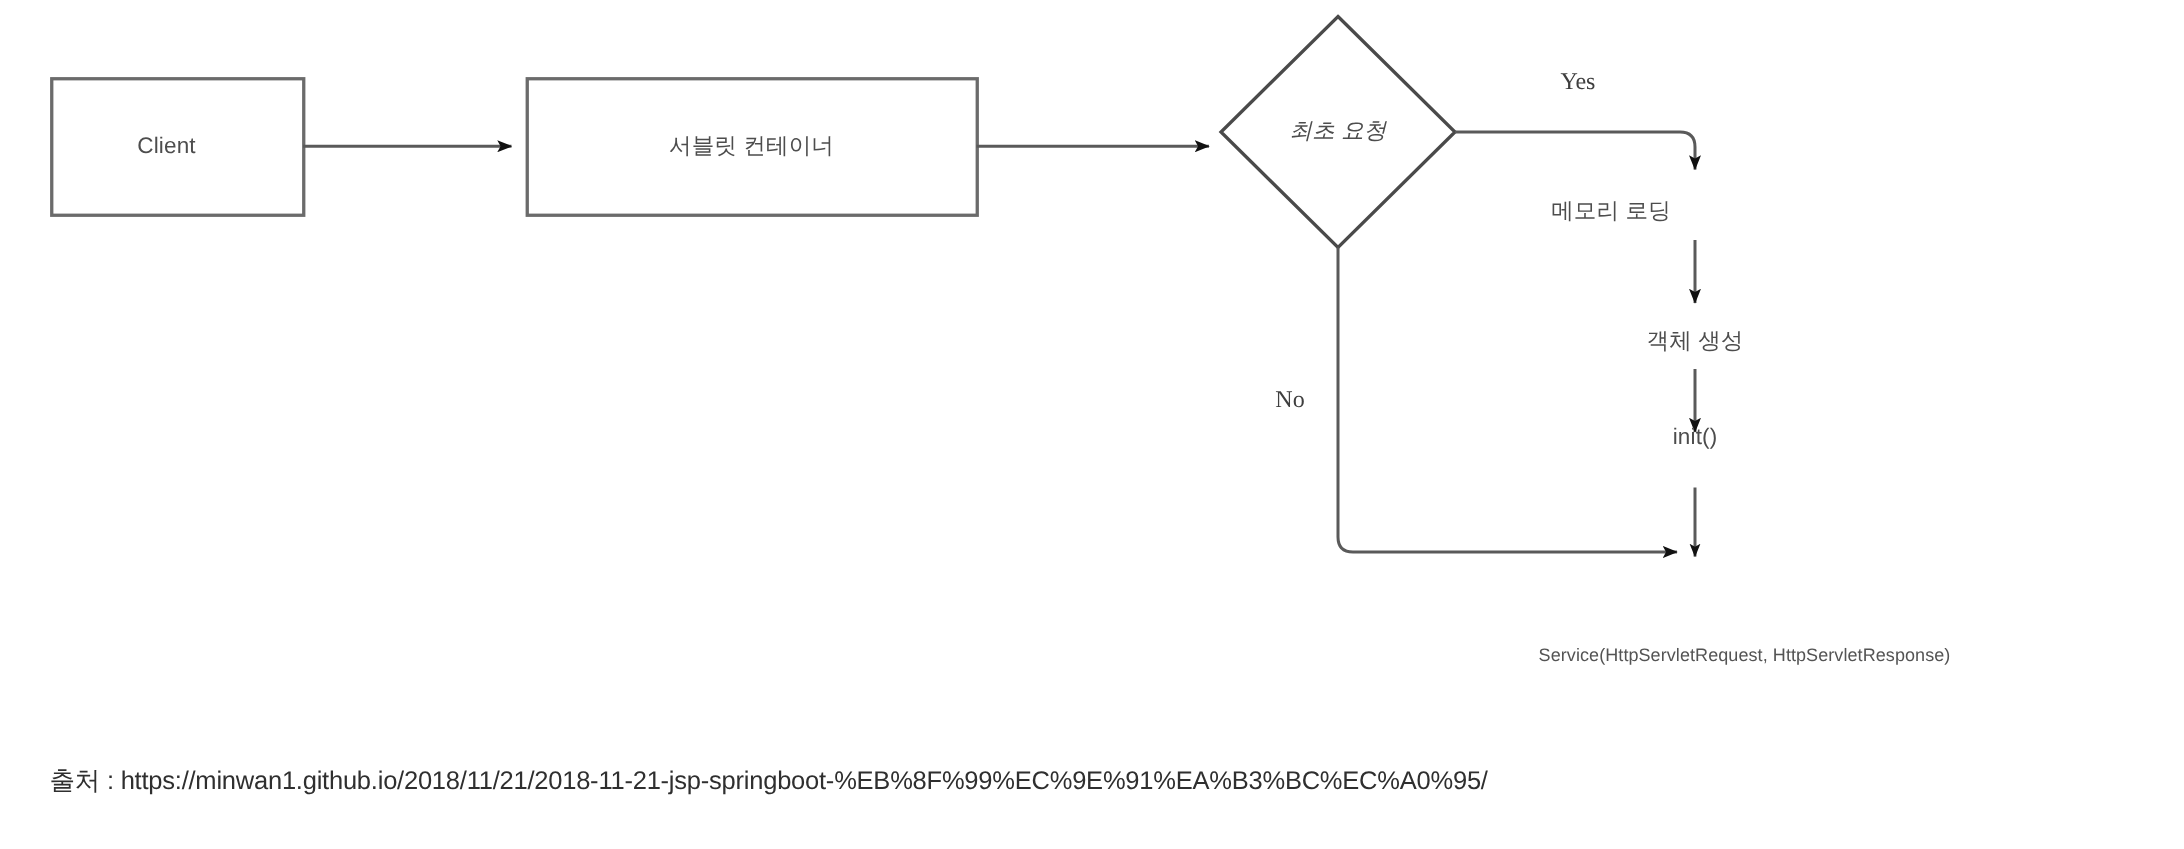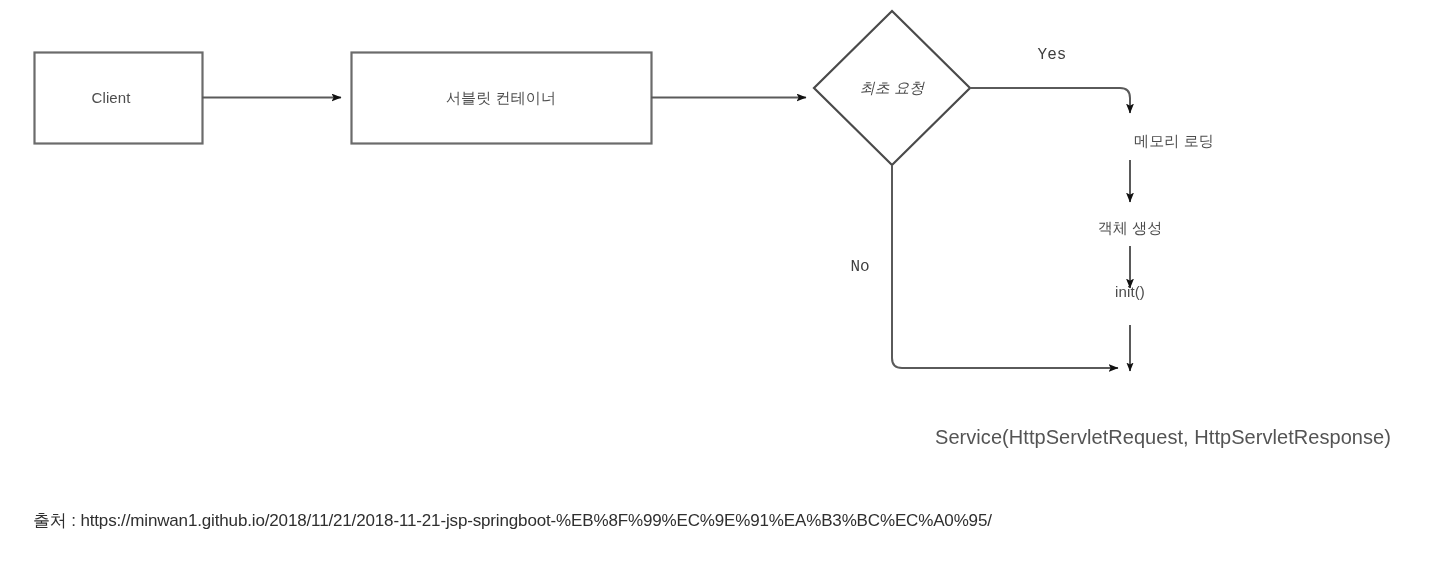--- a/index.html
+++ b/index.html
@@ -29,31 +29,31 @@
     font-size: 15px;
     line-height: 18px;
     white-space: nowrap;
     text-align: center;
     transform: translate(-50%, -50%);
     letter-spacing: 0.1px;
   }
   .edge-label {
     position: absolute;
     color: #3f3f3f;
-    font-family: Liberation Mono, monospace;
+    font-family: Liberation Serif, serif;
     font-size: 16px;
     line-height: 18px;
     white-space: nowrap;
     transform: translate(-50%, -50%);
   }
   .service-label {
     position: absolute;
     color: #545454;
     font-family: "Liberation Sans", sans-serif;
-    font-size: 20px;
+    font-size: 12px;
     line-height: 19px;
     white-space: nowrap;
     transform: translate(-50%, -50%);
     letter-spacing: 0.05px;
   }
   #source-caption {
     position: absolute;
     left: 33px;
     top: 508px;
     color: #2f2f2f;
@@ -97,21 +97,21 @@
 
   <path d="M892,165 L892,358 Q892,368 902,368 L1118,368" fill="none" stroke="#5a5a5a" stroke-width="2" marker-end="url(#arrowhead-solid)"></path>
 </svg>
 
 <div class="node-label" style="left:111px; top:98px;">Client</div>
 
 <div class="node-label" style="left:501px; top:98px;">서블릿 컨테이너</div>
 
 <div class="node-label" style="left:892px; top:88px;font-style:italic;">최초 요청</div>
 
-<div class="node-label" style="left:1174px; top:141px;">메모리 로딩</div>
+<div class="node-label" style="left:1074px; top:141px;">메모리 로딩</div>
 
 <div class="node-label" style="left:1130px; top:228px;text-align:right;">객체 생성</div>
 
 <div class="node-label" style="left:1130px; top:292px;">init()</div>
 
 <div class="edge-label" style="left:1052px; top:55px;">Yes</div>
 
 <div class="edge-label" style="left:860px; top:267px;">No</div>
 
 <div class="service-label" style="left:1163px; top:437px;">Service(HttpServletRequest, HttpServletResponse)</div>

